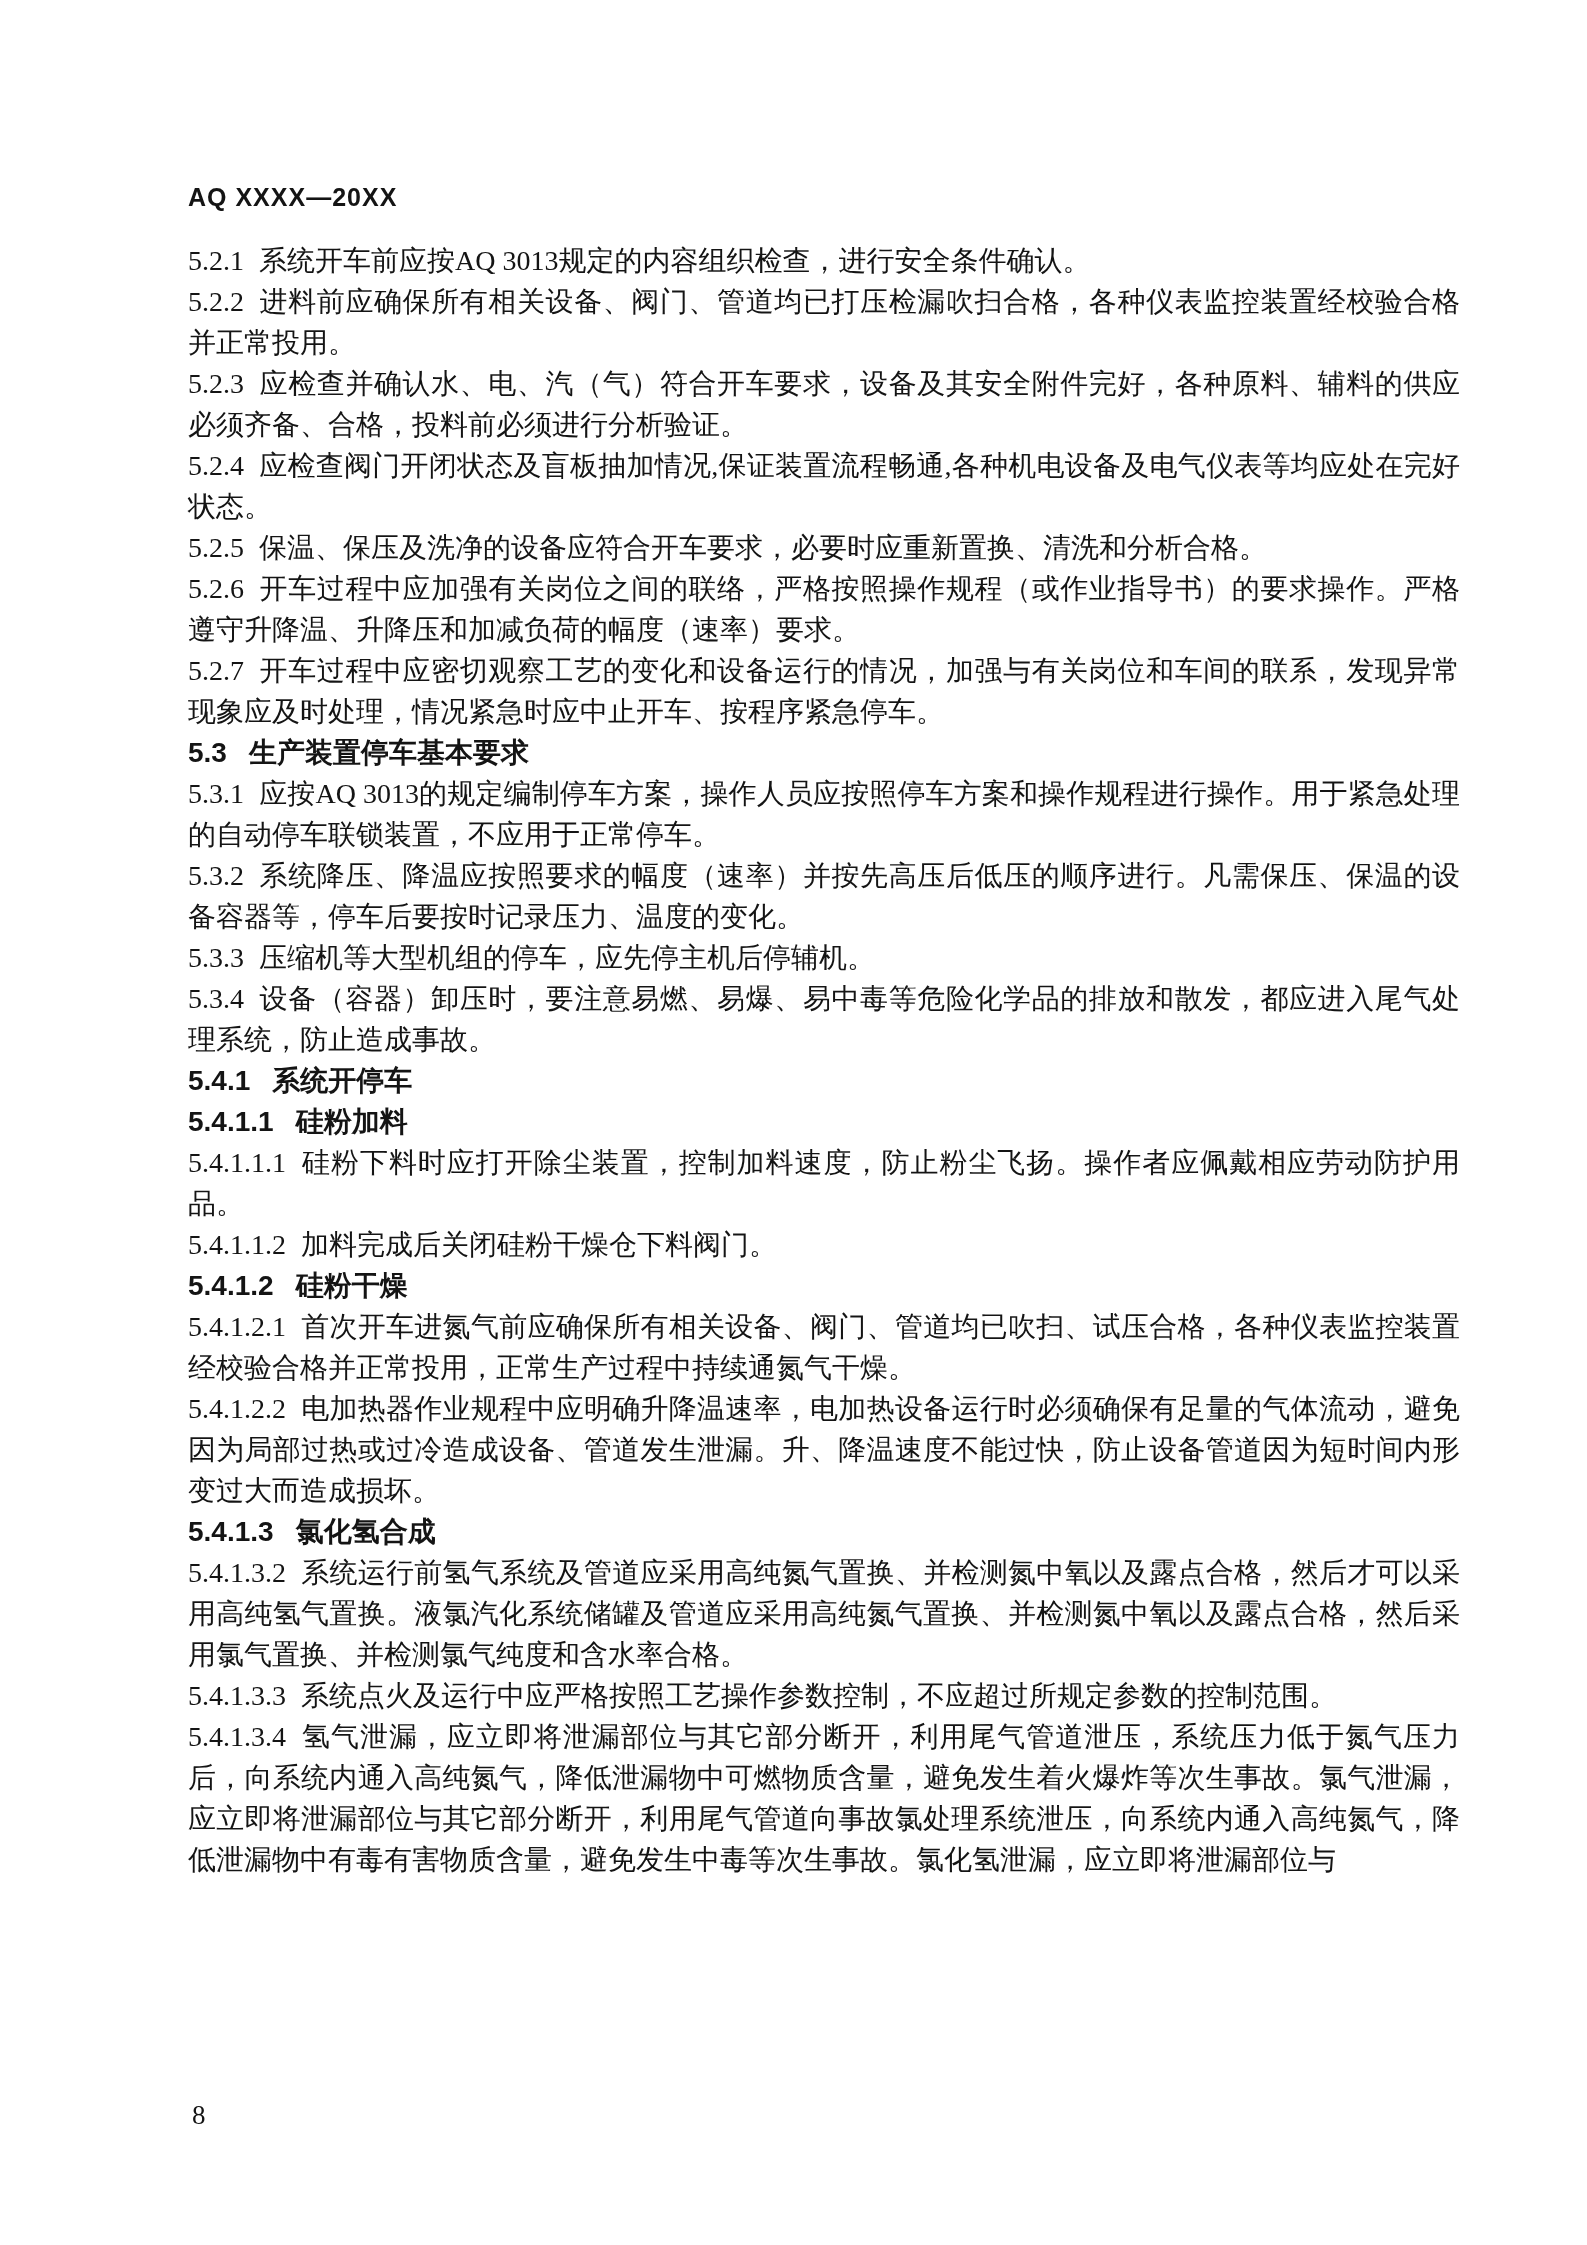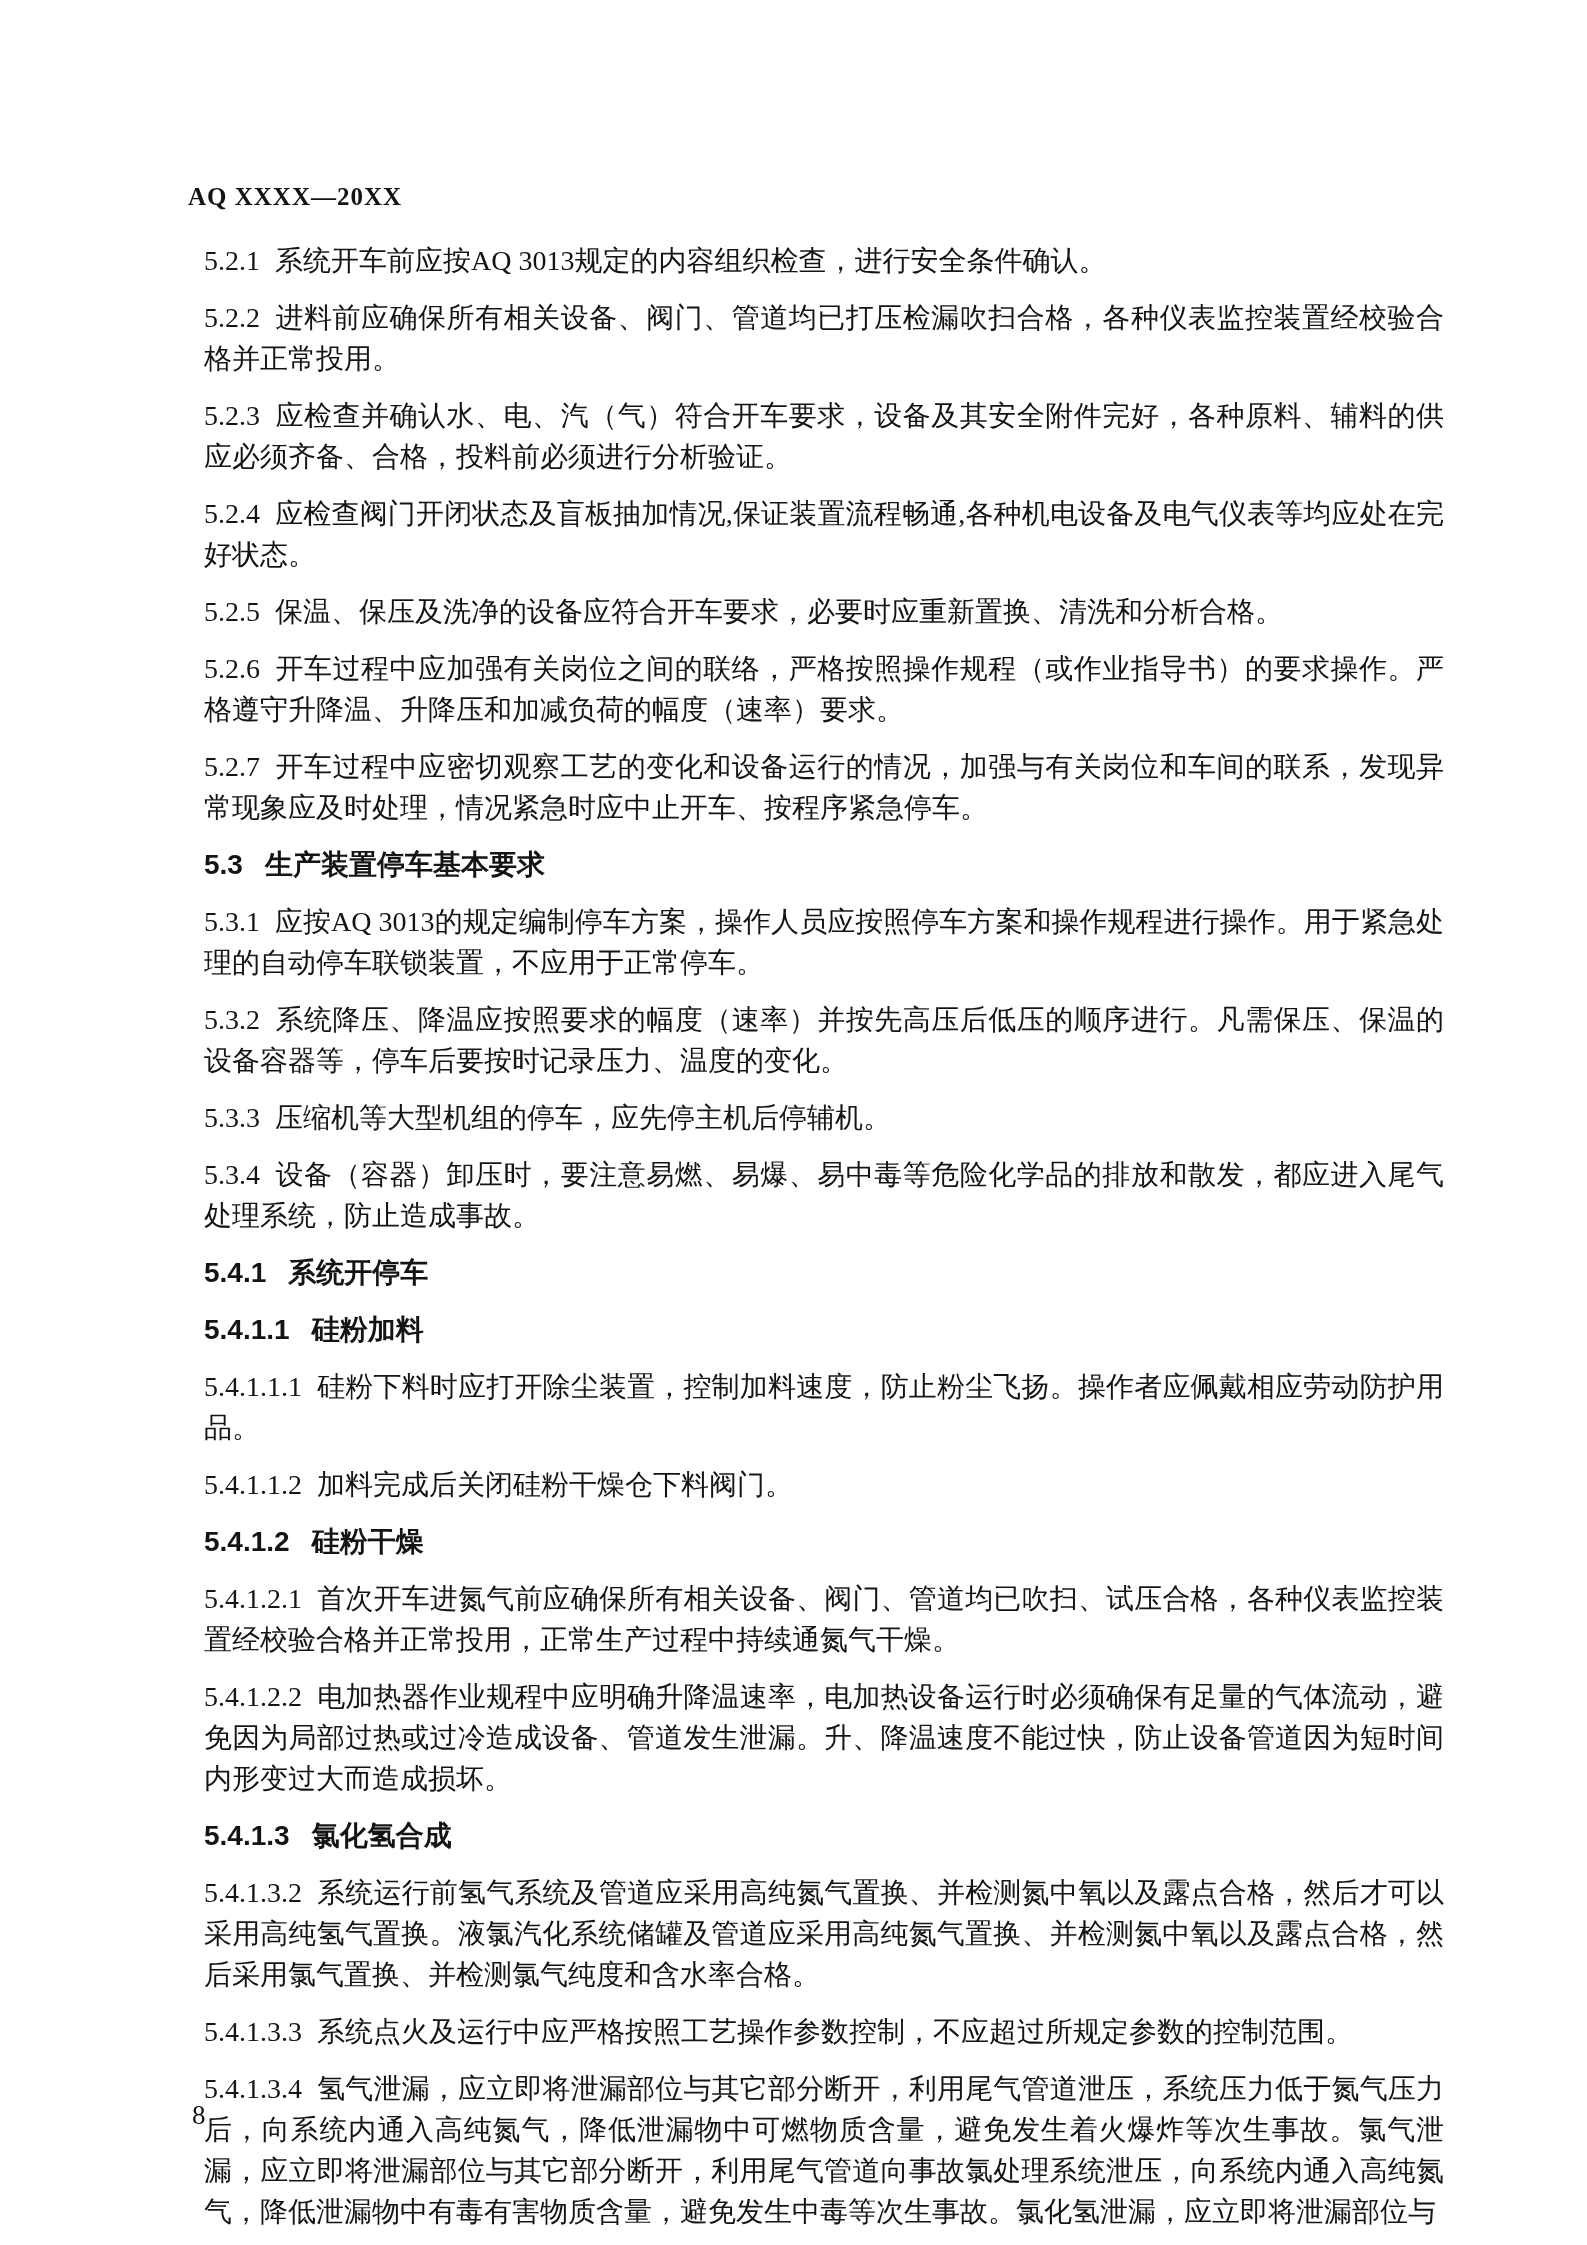--- a/index.html
+++ b/index.html
@@ -16,30 +16,30 @@
     font-family: "Liberation Serif", "DejaVu Serif", serif;
     overflow: hidden;
   }
   .content {
     position: absolute;
     left: 188px;
     top: 180px;
     width: 1272px;
   }
   .doc-header {
-    font-family: Liberation Serif, serif;
+    font-family: Liberation Sans, sans-serif;
     font-weight: 700;
     font-size: 25px;
     letter-spacing: 1px;
     line-height: 34px;
     margin: 0 0 26px 0;
     color: #141414;
   }
   p.clause, p.heading {
-    margin: 16px;
+    margin: 0;
     font-size: 28px;
     line-height: 41px;
     text-align: justify;
     color: #141414;
   }
   p.clause .cnum {
     margin-right: 15px;
     white-space: nowrap;
   }
   p.heading {

